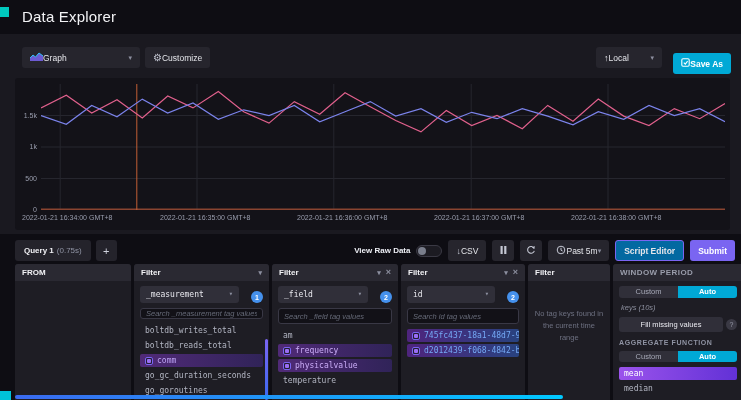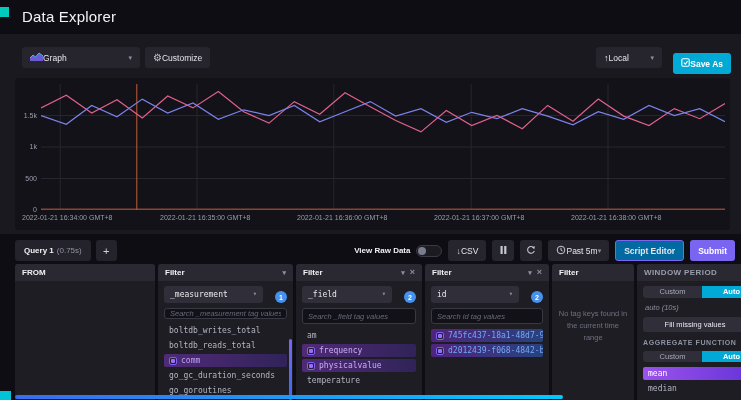--- a/index.html
+++ b/index.html
@@ -45,21 +45,21 @@
   .raw-label{font-size:8px;font-weight:bold;color:#eceef4}
   .toggle{width:26px;height:12px;border-radius:6px;background:#1c1b22;border:1px solid #3a3944;position:relative;cursor:pointer}
   .knob{position:absolute;left:1px;top:1px;width:8px;height:8px;border-radius:50%;background:#7a7e8c}
   .icon-btn{width:22px;justify-content:center;padding:0}
   .script-editor{background:#0369a1;border:1px solid #7a65f1;font-weight:bold}
   .submit{background:#7a65f1;color:#fff;font-weight:bold}
 
   
   .builder{position:absolute;left:15px;top:264px;bottom:0;width:726px;display:flex;gap:3px;overflow:hidden}
   .panel{background:#1e1d24;border-radius:3px 3px 0 0;display:flex;flex-direction:column;overflow:hidden;position:relative;flex:none}
-  .p-from{width:140px}.p-f1{width:135px}.p-f2{width:126px}.p-f3{width:124px}.p-f4{width:82px}.p-win{width:130px}
+  .p-from{width:116px}.p-f1{width:135px}.p-f2{width:126px}.p-f3{width:124px}.p-f4{width:82px}.p-win{width:130px}
   .panel-header{height:17px;background:#2a2932;display:flex;align-items:center;justify-content:space-between;
     padding:0 7px;font-size:8px;font-weight:bold;color:#f2f2f5;flex:none}
   .hdr-icons{display:flex;align-items:center;gap:5px}
   .close-x{font-size:9px;color:#8d90a0;cursor:pointer;line-height:1}
   .panel-body{padding:5px 6px;display:flex;flex-direction:column;gap:5px;flex:1;overflow:hidden}
   .search{height:16px;background:#121117;border:1px solid #393845;border-radius:3px;padding:0 5px;
     font-size:7.5px;color:#cfd2dc;font-family:"Liberation Sans",sans-serif;width:100%}
   .search::placeholder{color:#666a78;font-style:italic}
   .key-row{display:flex;align-items:flex-end;gap:12px}
   .key-select{flex:1;height:17px;background:#302f39;border-radius:3px;display:flex;align-items:center;
@@ -324,21 +324,21 @@
 
     <div class="panel p-win">
       <div class="panel-header win-header">
         <span>WINDOW PERIOD</span>
       </div>
       <div class="panel-body">
         <div class="seg">
           <div class="seg-btn">Custom</div>
           <div class="seg-btn active">Auto</div>
         </div>
-        <div class="auto-val">auto (10s)</div>
+        <div class="auto-val">keys (10s)</div>
         <div class="fill-row">
           <div class="fill-pill">Fill missing values</div>
           <div class="help">?</div>
         </div>
         <div class="agg-label">AGGREGATE FUNCTION</div>
         <div class="seg">
           <div class="seg-btn">Custom</div>
           <div class="seg-btn active">Auto</div>
         </div>
         <div class="list">

